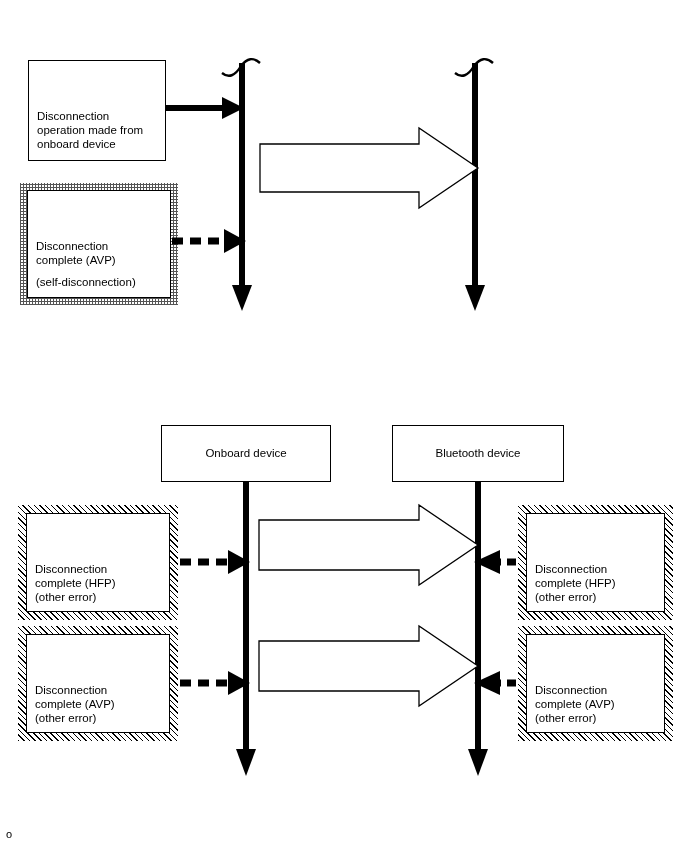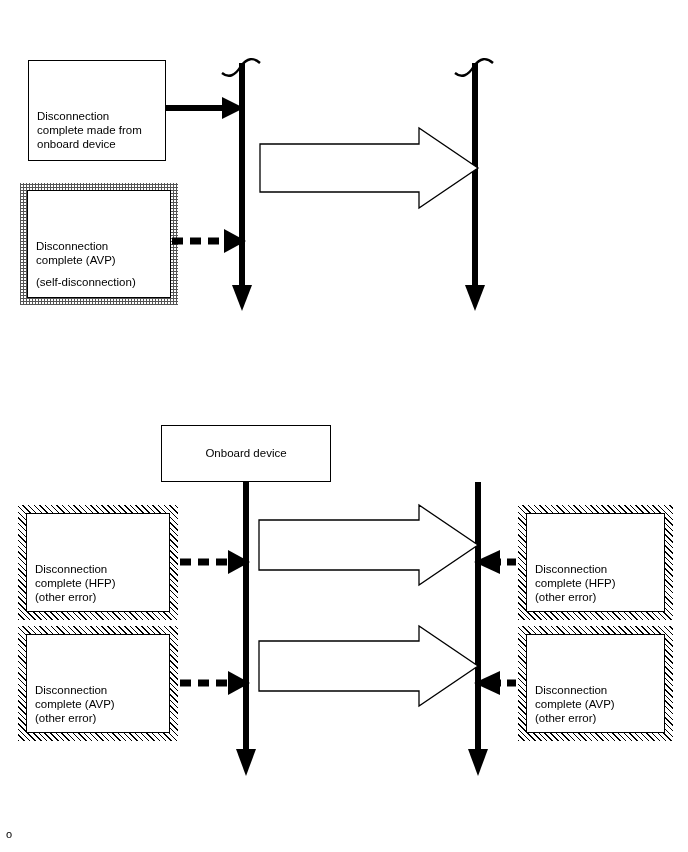--- a/index.html
+++ b/index.html
@@ -95,38 +95,41 @@
     color: #000000;
   }
 </style>
 </head>
 <body>
 
 <div id="diagram-root">
 
   <div class="node box-plain" style="left:28px; top:60px; width:138px; height:101px;">
     <div class="label label-left" style="width:128px;">Disconnection</div>
-    <div class="label label-left" style="width:128px; top:20px;">complete made from</div>
+    <div class="label label-left" style="width:128px; top:20px;">operation made from</div>
     <div class="label label-left" style="width:128px; top:34px;">onboard device</div>
   </div>
 
   <div class="node frame-dotted" style="left:20px; top:183px; width:158px; height:122px;">
     <div class="node-inner" style="left:7px; top:7px; width:144px; height:108px;">
       <div class="label label-left" style="width:136px;">Disconnection</div>
       <div class="label label-left" style="width:136px; top:20px;">complete (AVP)</div>
       <div class="label label-left" style="width:136px; top:42px;">(self-disconnection)</div>
     </div>
   </div>
 
   <div class="arrow-text" style="left:262px; top:151px; width:175px;">AVP disconnection</div>
 
   <div class="node lifeline-label-box" style="left:161px; top:425px; width:170px; height:57px;">
     <span class="label" style="position:static;">Onboard device</span>
   </div>
 
+  <div class="node lifeline-label-box" style="left:392px; top:425px; width:172px; height:57px;">
+    <span class="label" style="position:static;">Bluetooth device</span>
+  </div>
 
   <div class="node frame-hatch" style="left:18px; top:505px; width:160px; height:115px;">
     <div class="node-inner" style="left:8px; top:8px; width:144px; height:99px;">
       <div class="label label-left" style="width:136px;">Disconnection</div>
       <div class="label label-left" style="width:136px; top:20px;">complete (HFP)</div>
       <div class="label label-left" style="width:136px; top:34px;">(other error)</div>
     </div>
   </div>
 
   <div class="node frame-hatch" style="left:518px; top:505px; width:155px; height:115px;">

